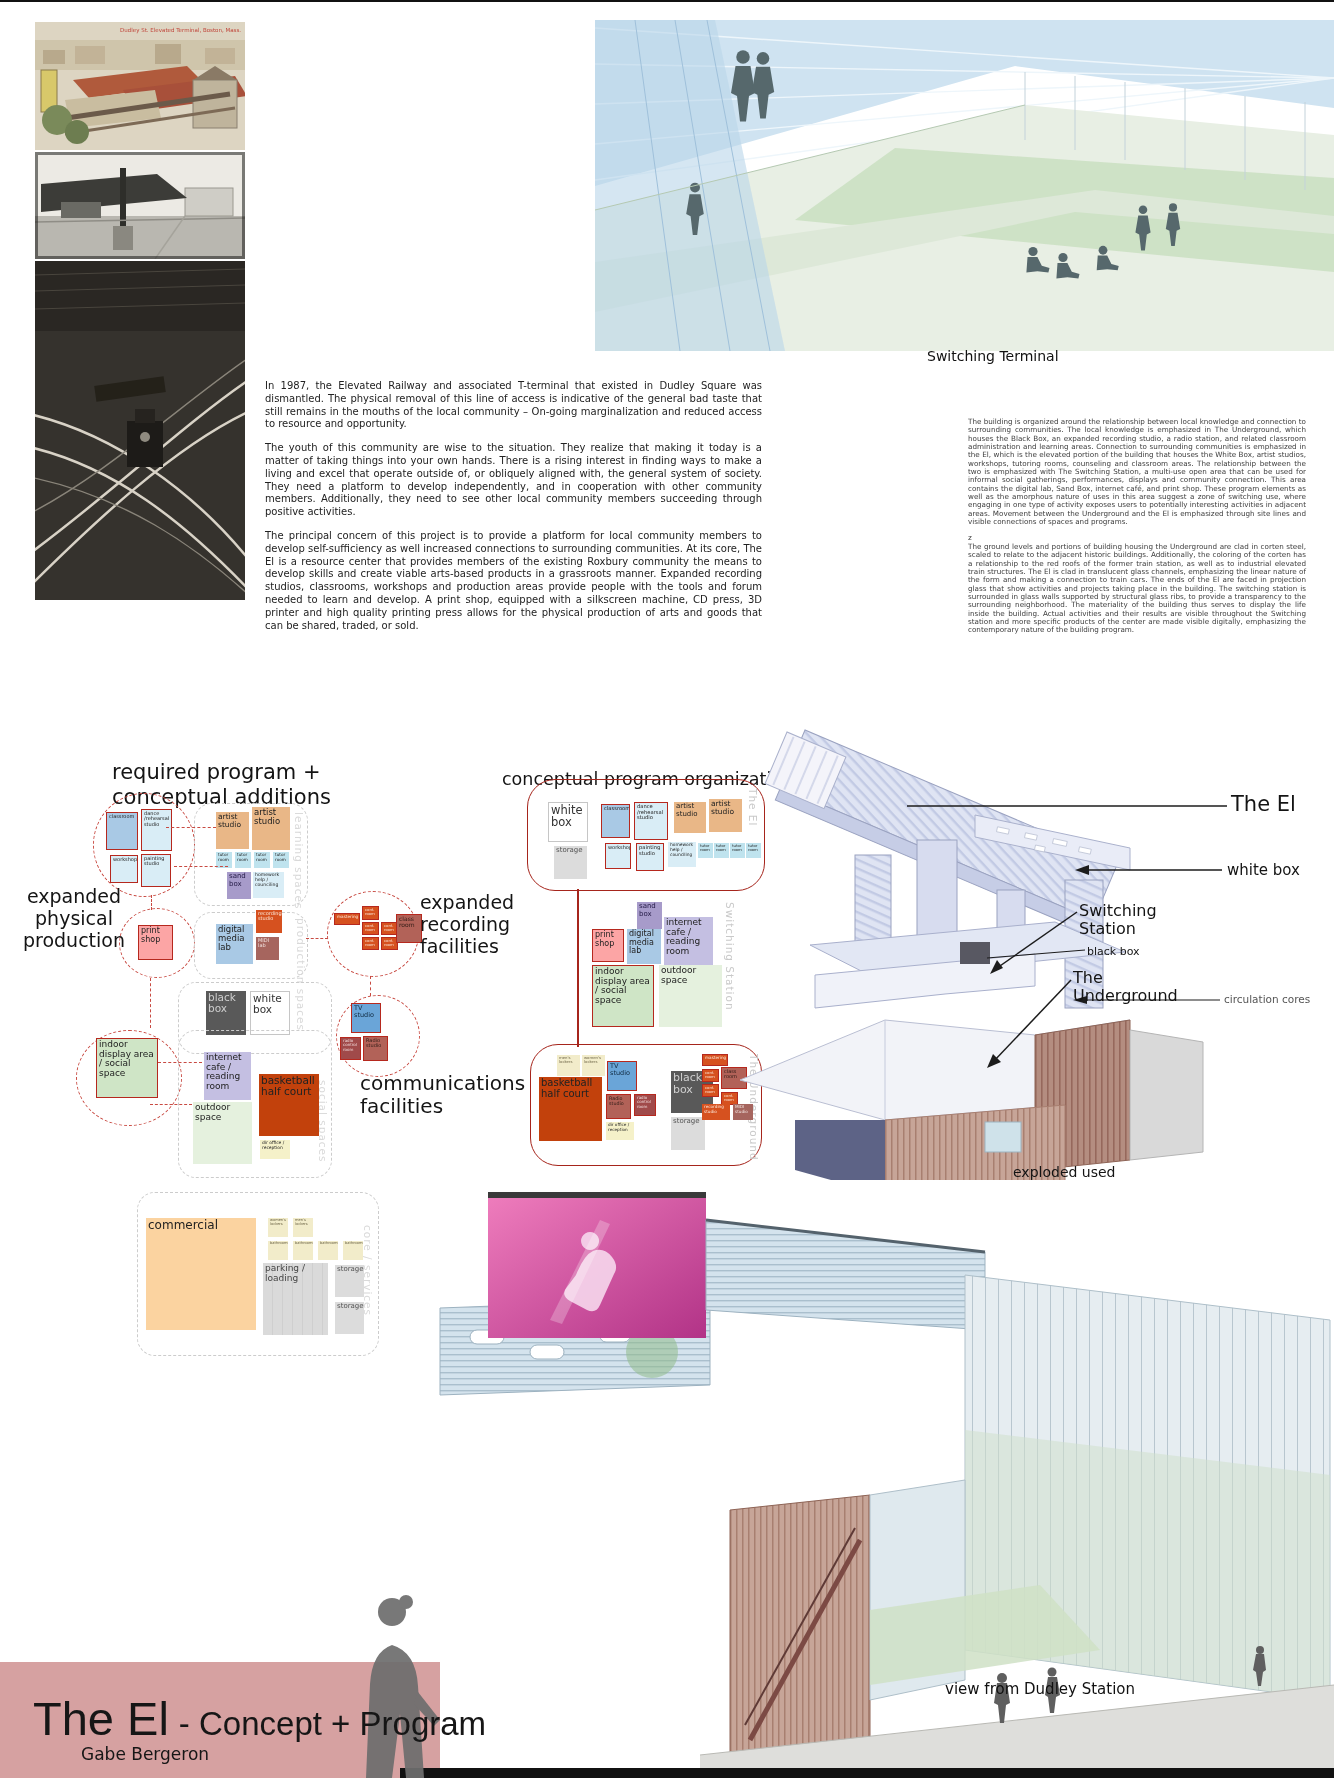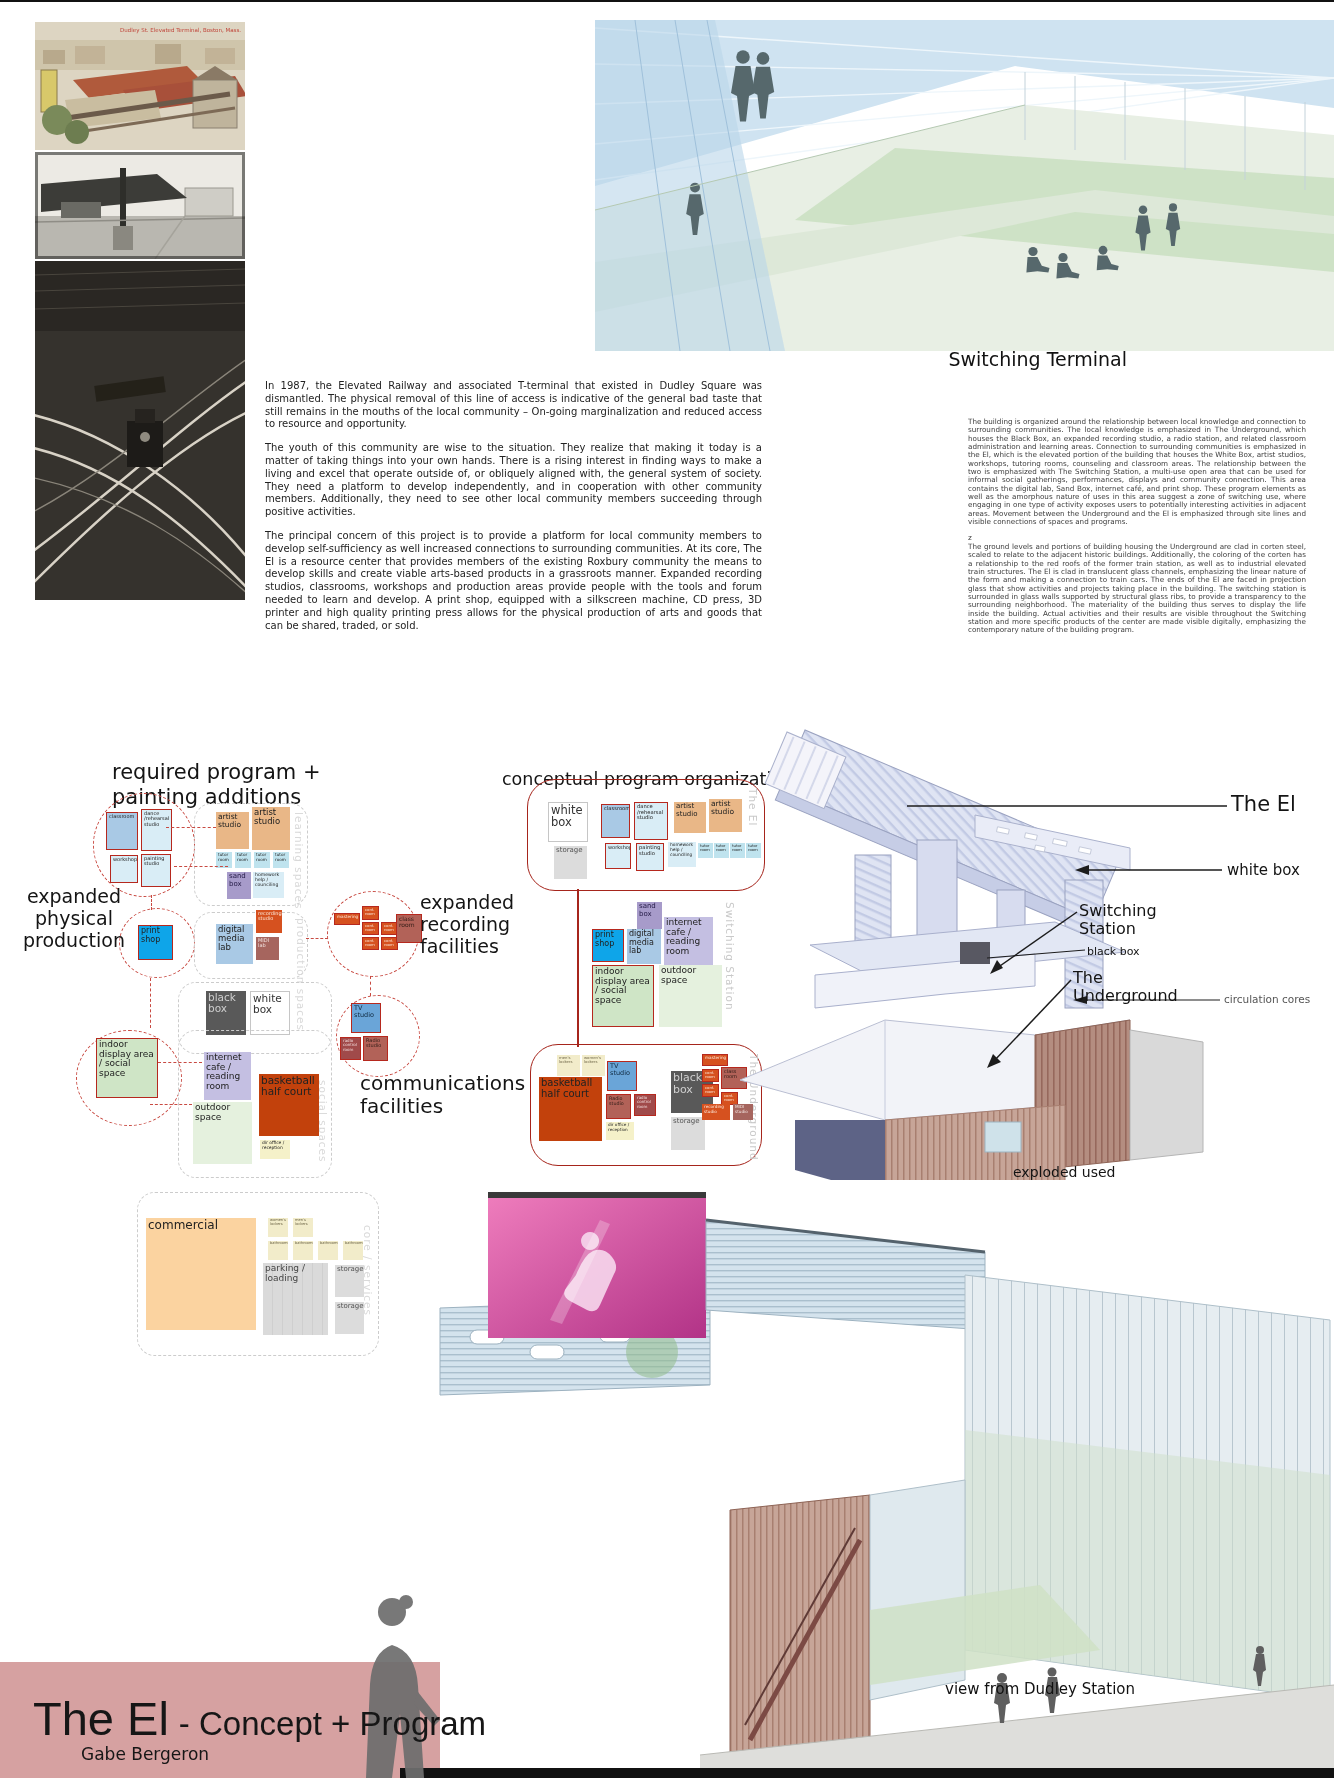--- a/index.html
+++ b/index.html
@@ -12,29 +12,29 @@
   .the{position:absolute;left:72px;top:14px;font:400 47px/1 "Liberation Sans",sans-serif;color:#0d0d0d;}
   .el{position:absolute;left:56px;top:6px;font:700 238px/1 "Liberation Sans",sans-serif;color:#0d0d0d;
       transform:scaleX(.8);transform-origin:left top;letter-spacing:-8px;}
   
   .intro{position:absolute;left:265px;top:380px;width:497px;font-size:10px;line-height:1.28;
          text-align:justify;color:#222;}
   .intro p{margin:0 0 11px;}
   .rightcol{position:absolute;left:968px;top:418px;width:338px;font-size:7.2px;line-height:1.16;
             text-align:justify;color:#3c3c3c;}
   .rightcol p{margin:0 0 8px;}
-  .toprender-caption{position:absolute;left:927px;top:348px;width:200px;text-align:right;
-                     font-size:19px;color:#111;}
+  .toprender-caption{position:absolute;left:927px;top:348px;width:200px;
+                     font-size:14px;color:#111;}
   
   .pbox{position:absolute;box-sizing:border-box;padding:1px 2px;overflow:hidden;
         font-family:"DejaVu Sans",sans-serif;line-height:1.08;color:#222;}
   .rb{border:1.5px solid #b6281e;}
   .c-blue{background:#a9c9e5;} .c-pale{background:#d9edf6;} .c-cyan{background:#bfe3ee;}
   .c-tan{background:#e9b787;}  .c-purp{background:#a79bca;color:#241a45;}
-  .c-lav{background:#c4bfe2;}  .c-org{background:#0ea5e9;}
+  .c-lav{background:#c4bfe2;}  .c-org{background:#fca5a5;}
   .c-red{background:#d6511f;color:#fbe8da;} .c-midi{background:#a6655e;color:#f2e4e0;}
   .c-class{background:#b26258;color:#2e1b16;} .c-radio{background:#a04a4a;color:#f2dcdc;}
   .c-dkgray{background:#595959;color:#cfcfcf;} .c-white{background:#fff;border:1px solid #c6c6c6;}
   .c-green{background:#cfe5c6;} .c-pgreen{background:#e5f1de;} .c-bball{background:#c2410c;}
   .c-yell{background:#f5f1c9;}  .c-peach{background:#fbd3a0;}  .c-cream{background:#f2ecca;color:#6b6345;}
   .c-gray{background:#dcdcdc;color:#555;}
   .c-park{background:repeating-linear-gradient(90deg,#dadada 0 9px,#cfcfcf 9px 10px);color:#444;}
   .circle{position:absolute;border:1.6px dashed #c84a42;border-radius:50%;}
   .grp{position:absolute;border:1.6px dashed #cccccc;border-radius:18px;}
   .reg{position:absolute;border:1.8px solid #a6251c;border-radius:28px;}
@@ -184,21 +184,21 @@
   </div>
 
   <div class="rightcol">
     <p>The building is organized around the relationship between local knowledge and connection to surrounding communities. The local knowledge is emphasized in The Underground, which houses the Black Box, an expanded recording studio, a radio station, and related classroom administration and learning areas. Connection to surrounding communities is emphasized in the El, which is the elevated portion of the building that houses the White Box, artist studios, workshops, tutoring rooms, counseling and classroom areas. The relationship between the two is emphasized with The Switching Station, a multi-use open area that can be used for informal social gatherings, performances, displays and community connection. This area contains the digital lab, Sand Box, internet café, and print shop. These program elements as well as the amorphous nature of uses in this area suggest a zone of switching use, where engaging in one type of activity exposes users to potentially interesting activities in adjacent areas. Movement between the Underground and the El is emphasized through site lines and visible connections of spaces and programs.</p>
     <p style="margin:0;">z</p>
     <p>The ground levels and portions of building housing the Underground are clad in corten steel, scaled to relate to the adjacent historic buildings. Additionally, the coloring of the corten has a relationship to the red roofs of the former train station, as well as to industrial elevated train structures. The El is clad in translucent glass channels, emphasizing the linear nature of the form and making a connection to train cars. The ends of the El are faced in projection glass that show activities and projects taking place in the building. The switching station is surrounded in glass walls supported by structural glass ribs, to provide a transparency to the surrounding neighborhood. The materiality of the building thus serves to display the life inside the building. Actual activities and their results are visible throughout the Switching station and more specific products of the center are made visible digitally, emphasizing the contemporary nature of the building program.</p>
   </div>
 
   <div class="dtitle" style="left:112px;top:740px;font-size:21px;">
     <div>required program +</div>
-    <div>painting additions</div>
+    <div>conceptual additions</div>
   </div>
 
   <div class="circle" style="left:93px;top:793px;width:100px;height:102px;"></div>
   <div class="pbox c-blue rb" style="left:106px;top:812px;width:32px;height:38px;font-size:5px;">classroom</div>
   <div class="pbox c-pale rb" style="left:141px;top:809px;width:31px;height:42px;font-size:5px;">dance /rehearsal studio</div>
   <div class="pbox c-pale rb" style="left:110px;top:855px;width:28px;height:28px;font-size:5px;">workshop</div>
   <div class="pbox c-pale rb" style="left:141px;top:854px;width:30px;height:33px;font-size:5px;">painting studio</div>
 
   <div class="grp" style="left:194px;top:803px;width:112px;height:101px;"></div>
   <div class="vlab" style="left:293px;top:812px;height:86px;">learning spaces</div>

